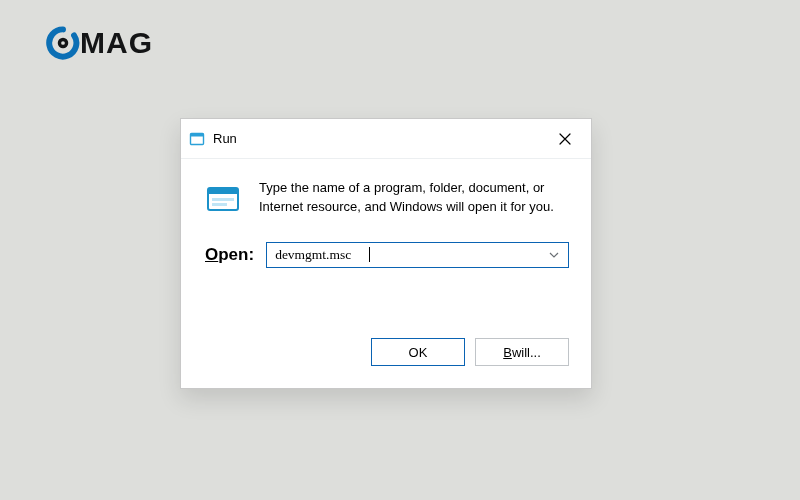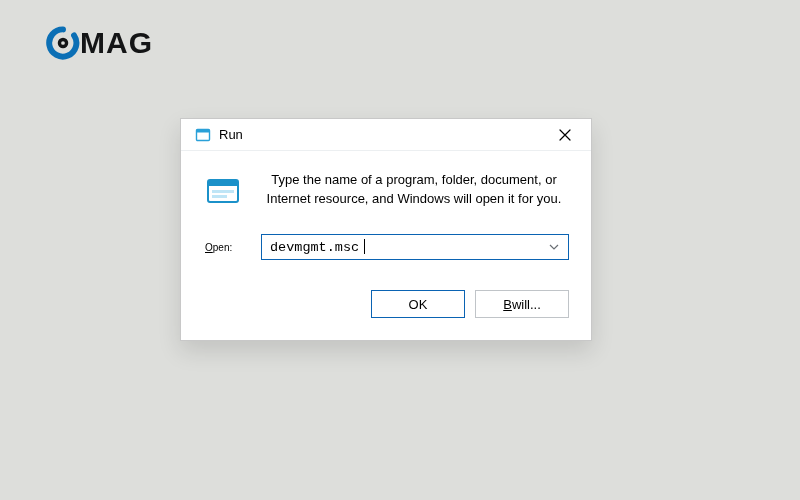--- a/index.html
+++ b/index.html
@@ -32,74 +32,74 @@
   .dialog {
     position: absolute;
     left: 180px;
     top: 118px;
     width: 412px;
     background: #ffffff;
     border: 1px solid #c8c8c8;
     box-shadow: 0 10px 22px rgba(0,0,0,0.12);
   }
   .titlebar {
-    height: 32px;
+    height: 40px;
     display: flex;
     align-items: center;
-    padding: 0 10px 0 14px;
+    padding: 0 10px 0 8px;
     border-bottom: 1px solid #eceff1;
   }
   .titlebar .title-icon {
     width: 16px; height: 16px;
     margin-right: 8px;
   }
   .titlebar .title {
     flex: 1;
     font-size: 13px;
   }
   .titlebar .close {
     width: 32px; height: 28px;
     display: flex; align-items: center; justify-content: center;
     cursor: default;
   }
   .body {
     padding: 20px 22px 8px 24px;
     display: flex;
     gap: 18px;
-    text-align: center;
   }
   .body .run-icon { width: 36px; flex: none; padding-top: 2px;}
   .body .desc {
     font-size: 13px;
     line-height: 1.45;
     color: #000;
     max-width: 310px;
   }
   .open-row {
     display: flex;
     align-items: center;
     gap: 12px;
     padding: 14px 22px 10px 24px;
   }
   .open-row label {
-    font-size: 10px;
+    font-size: 17px;
     min-width: 44px;
+    font-weight: bold;
   }
   .open-row label .ul { text-decoration: underline; }
   .combo {
     flex: 1;
     position: relative;
   }
   .combo input {
     width: 100%;
     height: 26px;
     border: 1px solid #0a63b3;
     outline: none;
     padding: 0 28px 0 8px;
-    font-family: Liberation Mono, monospace;
+    font-family: Liberation Serif, serif;
     font-size: 13.5px;
     color: #000;
   }
   .combo .chev {
     position: absolute;
     right: 6px; top: 0; bottom: 0;
     width: 18px;
     display: flex; align-items: center; justify-content: center;
     pointer-events: auto;
     cursor: default;
@@ -119,20 +119,21 @@
   }
   .btn {
     min-width: 94px;
     height: 28px;
     border: 1px solid #c0c4c8;
     background: #fff;
     font-family: inherit;
     font-size: 13px;
     display: flex; align-items: center; justify-content: center;
     cursor: default;
+    margin-top: 40px;
   }
   .btn.primary { border: 1px solid #0a63b3; }
   .btn .ul { text-decoration: underline; }
 </style>
 </head>
 <body>
 
 <div class="logo">
   <svg width="34" height="34" viewBox="0 0 40 40">
     <path d="M20 4 a16 16 0 1 0 13 7" fill="none" stroke="#0b6fb5" stroke-width="7" stroke-linecap="round"></path>

